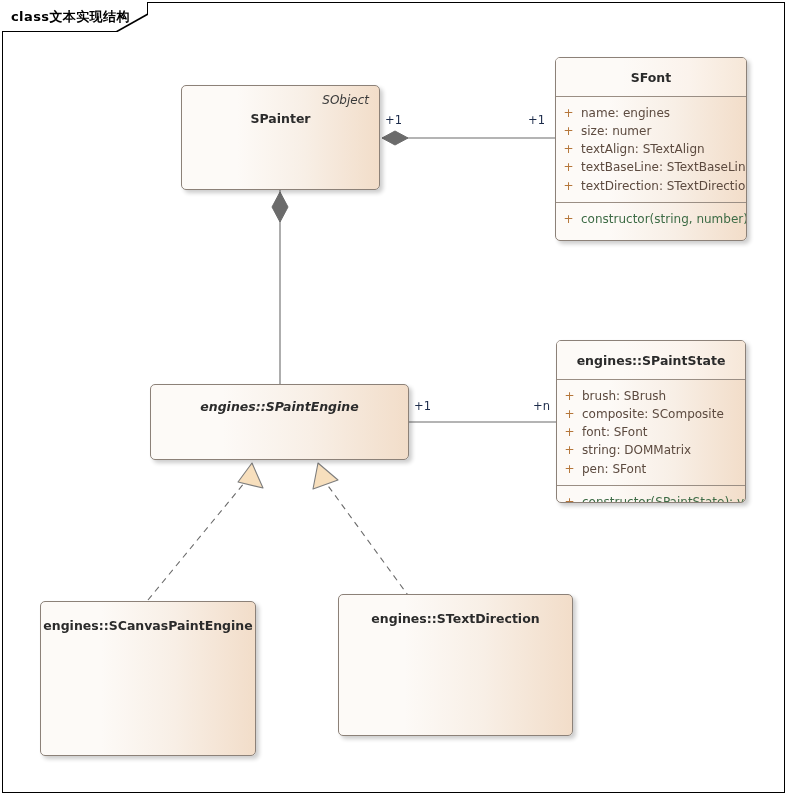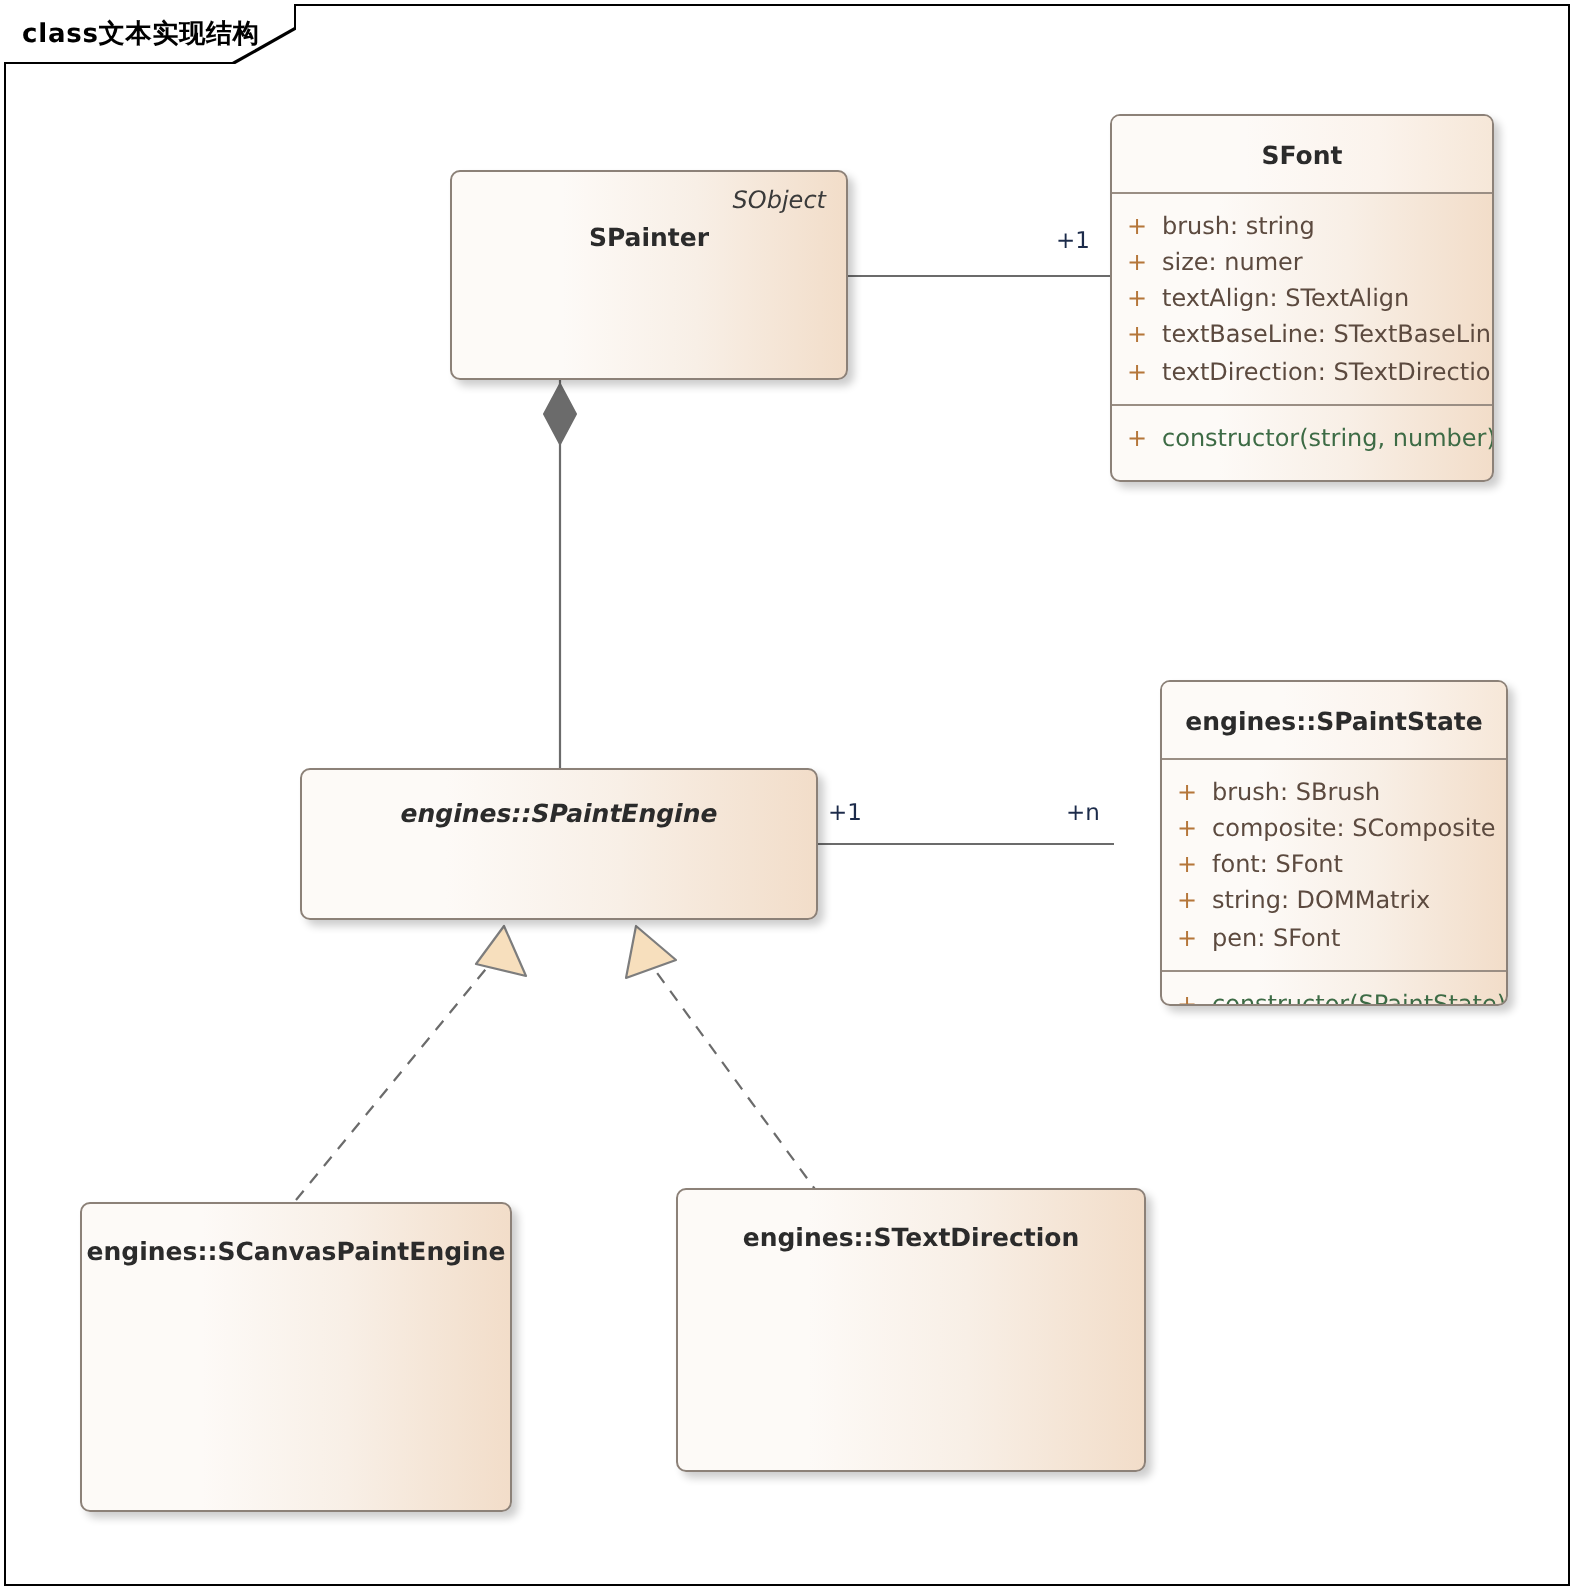--- a/index.html
+++ b/index.html
@@ -181,31 +181,31 @@
       <line x1="410" y1="598" x2="326" y2="483" stroke="#6b6b6b" stroke-width="1.1" stroke-dasharray="6,5"></line>
       <polygon points="318,463 313,489 338,480" fill="#f7dfbd" stroke="#7d7d7d" stroke-width="1.1" stroke-linejoin="round"></polygon>
     </g>
   </svg>
 
   <div class="mult" style="left:385px; top:113px;">+1</div>
   <div class="mult" style="left:528px; top:113px;">+1</div>
   <div class="mult" style="left:414px; top:399px;">+1</div>
   <div class="mult" style="left:533px; top:399px;">+n</div>
 
-  <div class="uml-box" style="left:181px; top:85px; width:199px; height:105px;margin-left:44px;">
+  <div class="uml-box" style="left:181px; top:85px; width:199px; height:105px;">
     <div class="stereo">SObject</div>
     <div class="box-title" style="padding-top:26px;">SPainter</div>
   </div>
 
   <div class="uml-box" style="left:555px; top:57px; width:192px; height:184px;">
     <div class="box-title header-plain">SFont</div>
     <div class="compartment">
       <div class="member">
         <span class="vis">+</span>
-        <span class="attr-text">brush: string</span>
+        <span class="attr-text">name: engines</span>
       </div>
       <div class="member">
         <span class="vis">+</span>
         <span class="attr-text">size: numer</span>
       </div>
       <div class="member">
         <span class="vis">+</span>
         <span class="attr-text">textAlign: STextAlign</span>
       </div>
       <div class="member">
@@ -222,21 +222,21 @@
         <span class="vis">+</span>
         <span class="meth-text">constructor(string, number): void</span>
       </div>
     </div>
   </div>
 
   <div class="uml-box" style="left:150px; top:384px; width:259px; height:76px;">
     <div class="box-title abstract" style="padding-top:15px;">engines::SPaintEngine</div>
   </div>
 
-  <div class="uml-box" style="left:556px; top:340px; width:174px; height:163px;margin-left:24px;">
+  <div class="uml-box" style="left:556px; top:340px; width:190px; height:163px;">
     <div class="box-title header-plain">engines::SPaintState</div>
     <div class="compartment">
       <div class="member">
         <span class="vis">+</span>
         <span class="attr-text">brush: SBrush</span>
       </div>
       <div class="member">
         <span class="vis">+</span>
         <span class="attr-text">composite: SComposite</span>
       </div>

